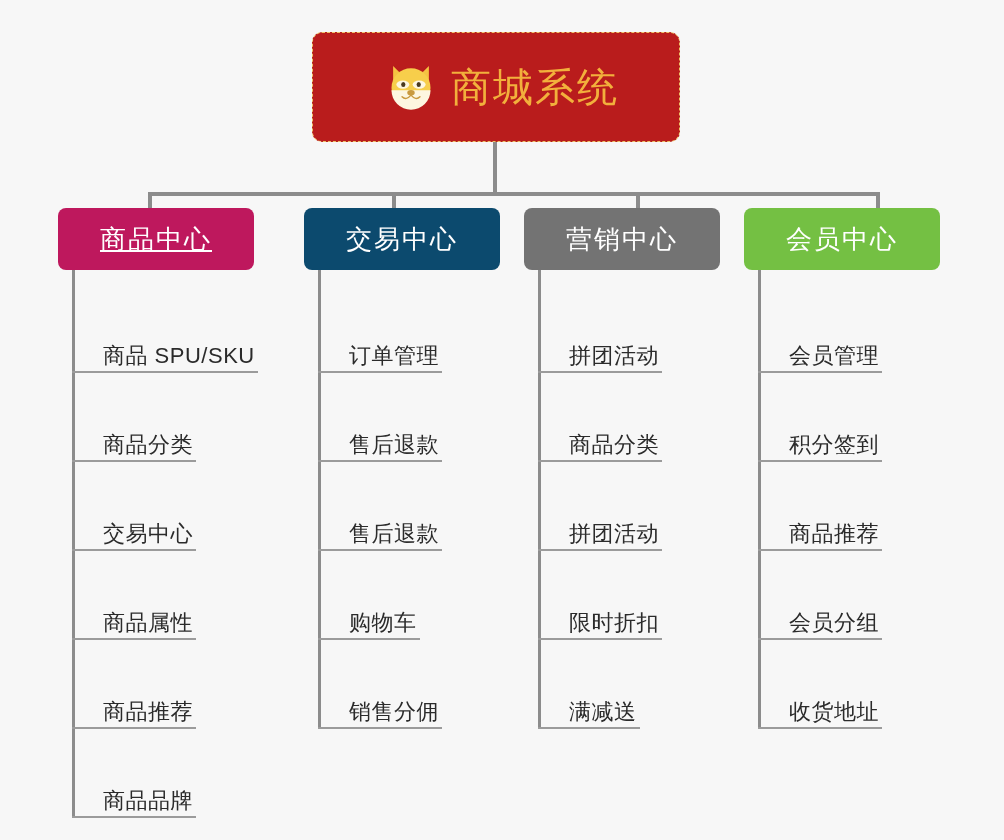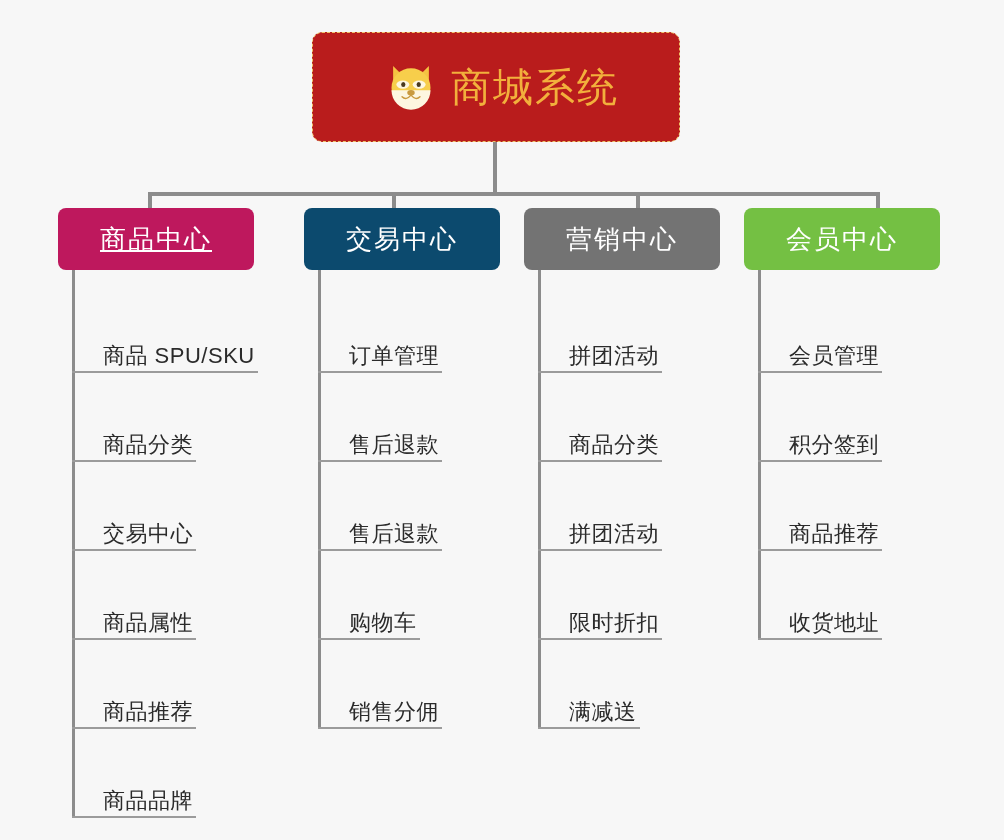--- a/index.html
+++ b/index.html
@@ -247,19 +247,23 @@
       </div>
       <div class="leaf">
         <span class="leaf-text">积分签到</span>
         <span class="leaf-underline" style="width: 124px;"></span>
       </div>
       <div class="leaf">
         <span class="leaf-text">商品推荐</span>
         <span class="leaf-underline" style="width: 124px;"></span>
       </div>
       <div class="leaf">
+        <span class="leaf-text">会员分组</span>
+        <span class="leaf-underline" style="width: 124px;"></span>
+      </div>
+      <div class="leaf">
         <span class="leaf-text">收货地址</span>
         <span class="leaf-underline" style="width: 124px;"></span>
       </div>
     </div>
   </div>
 
 </div>
 
 </body></html>

